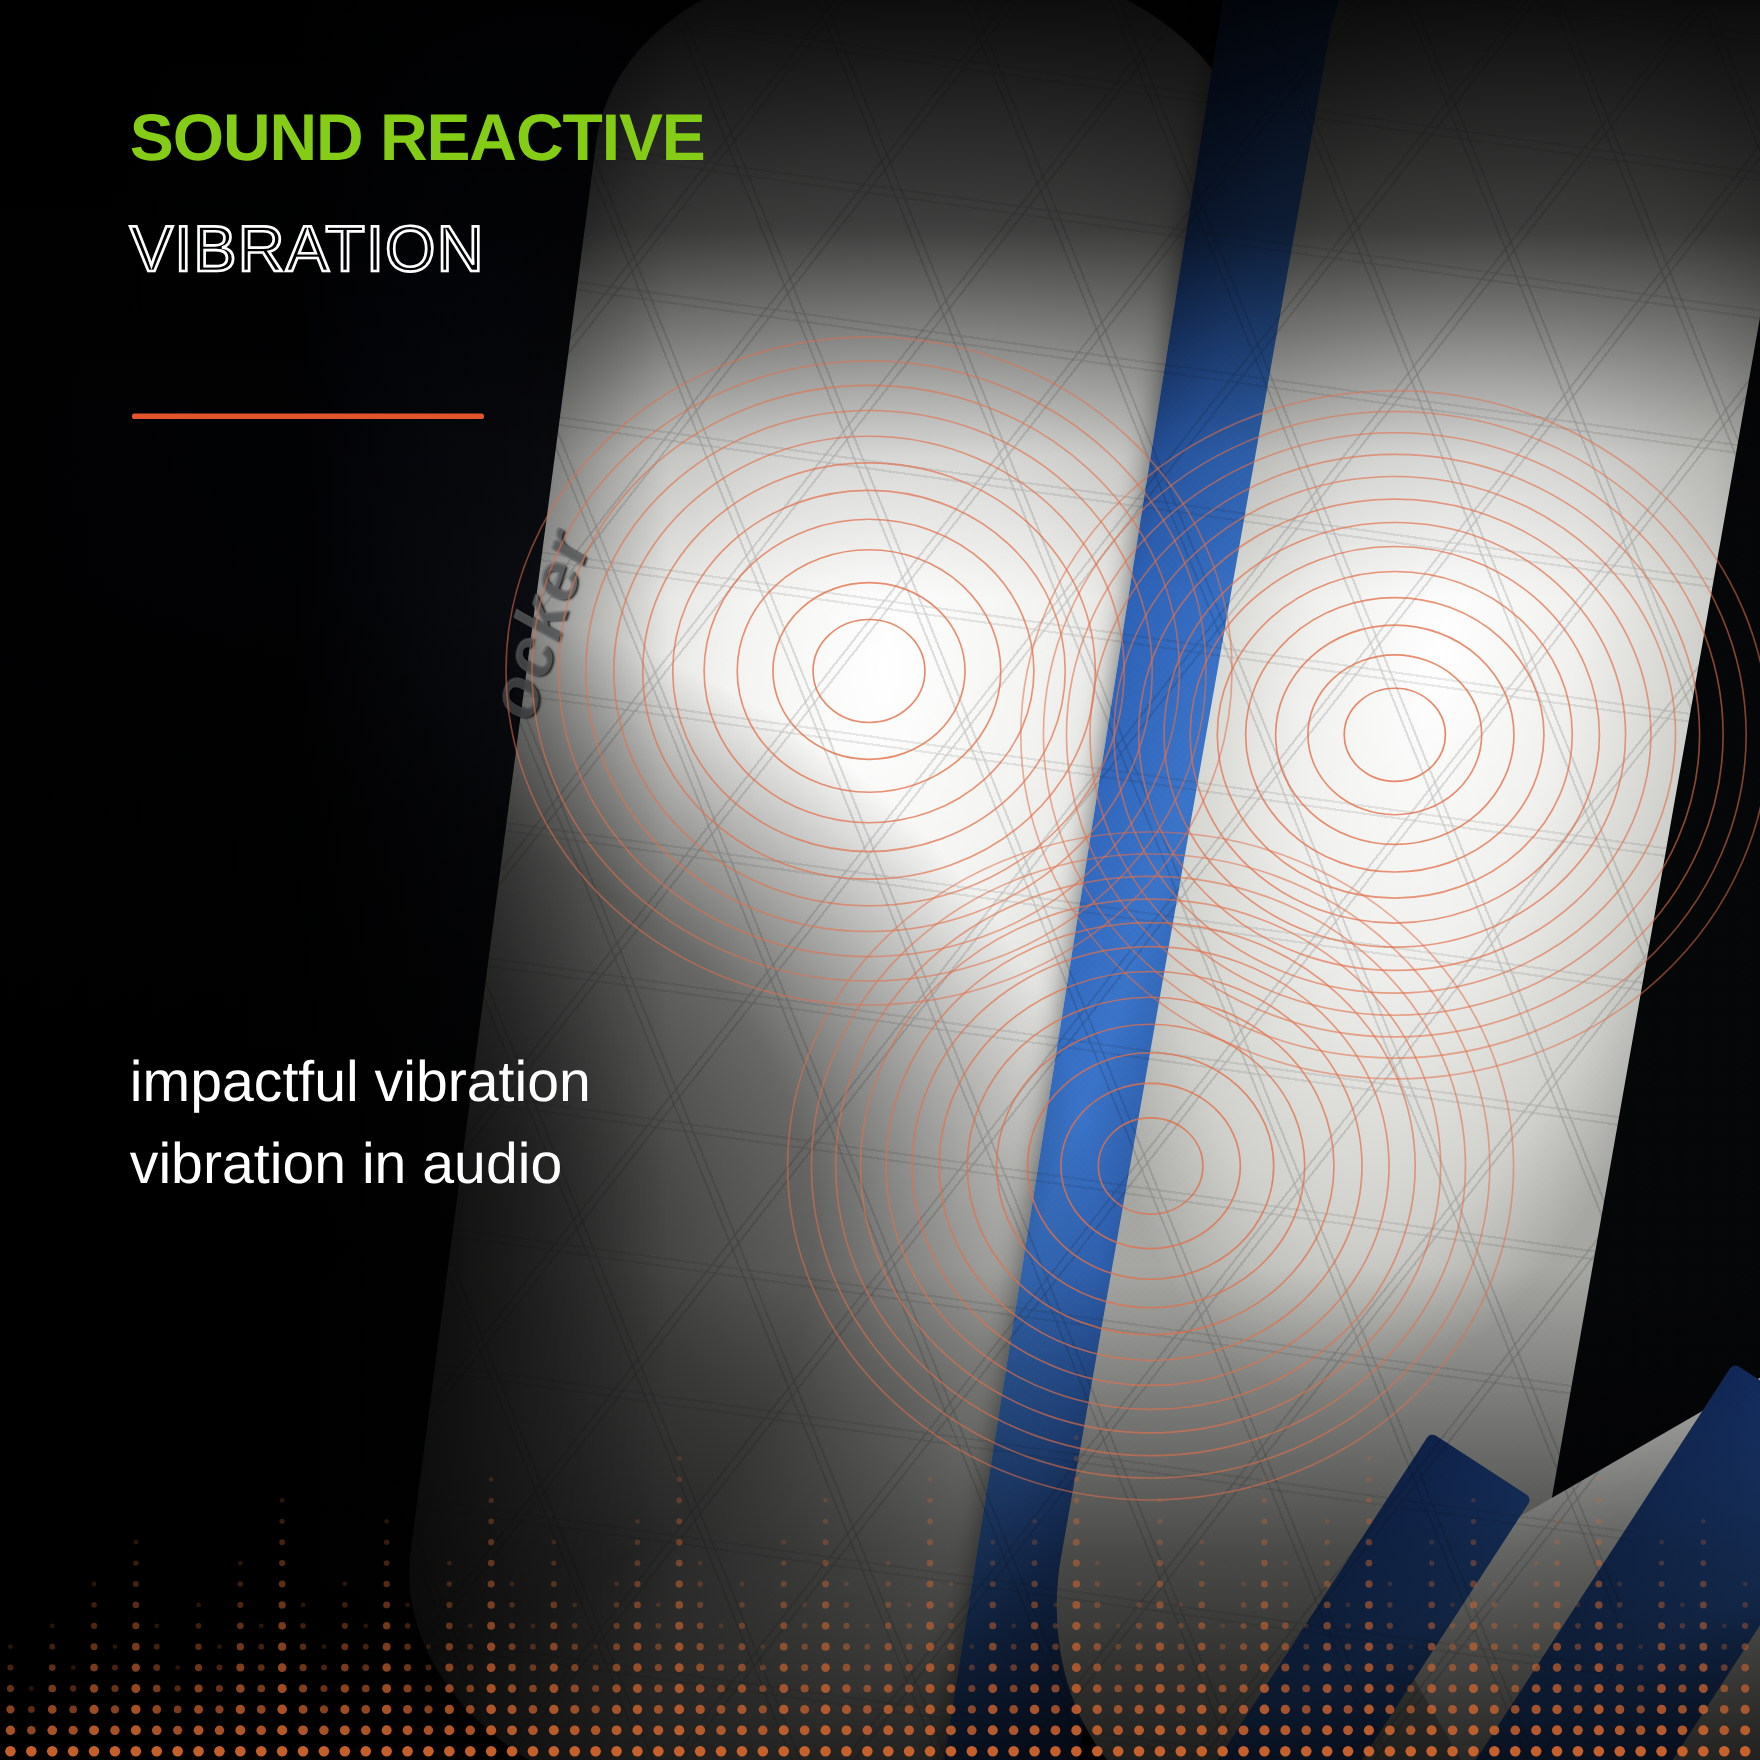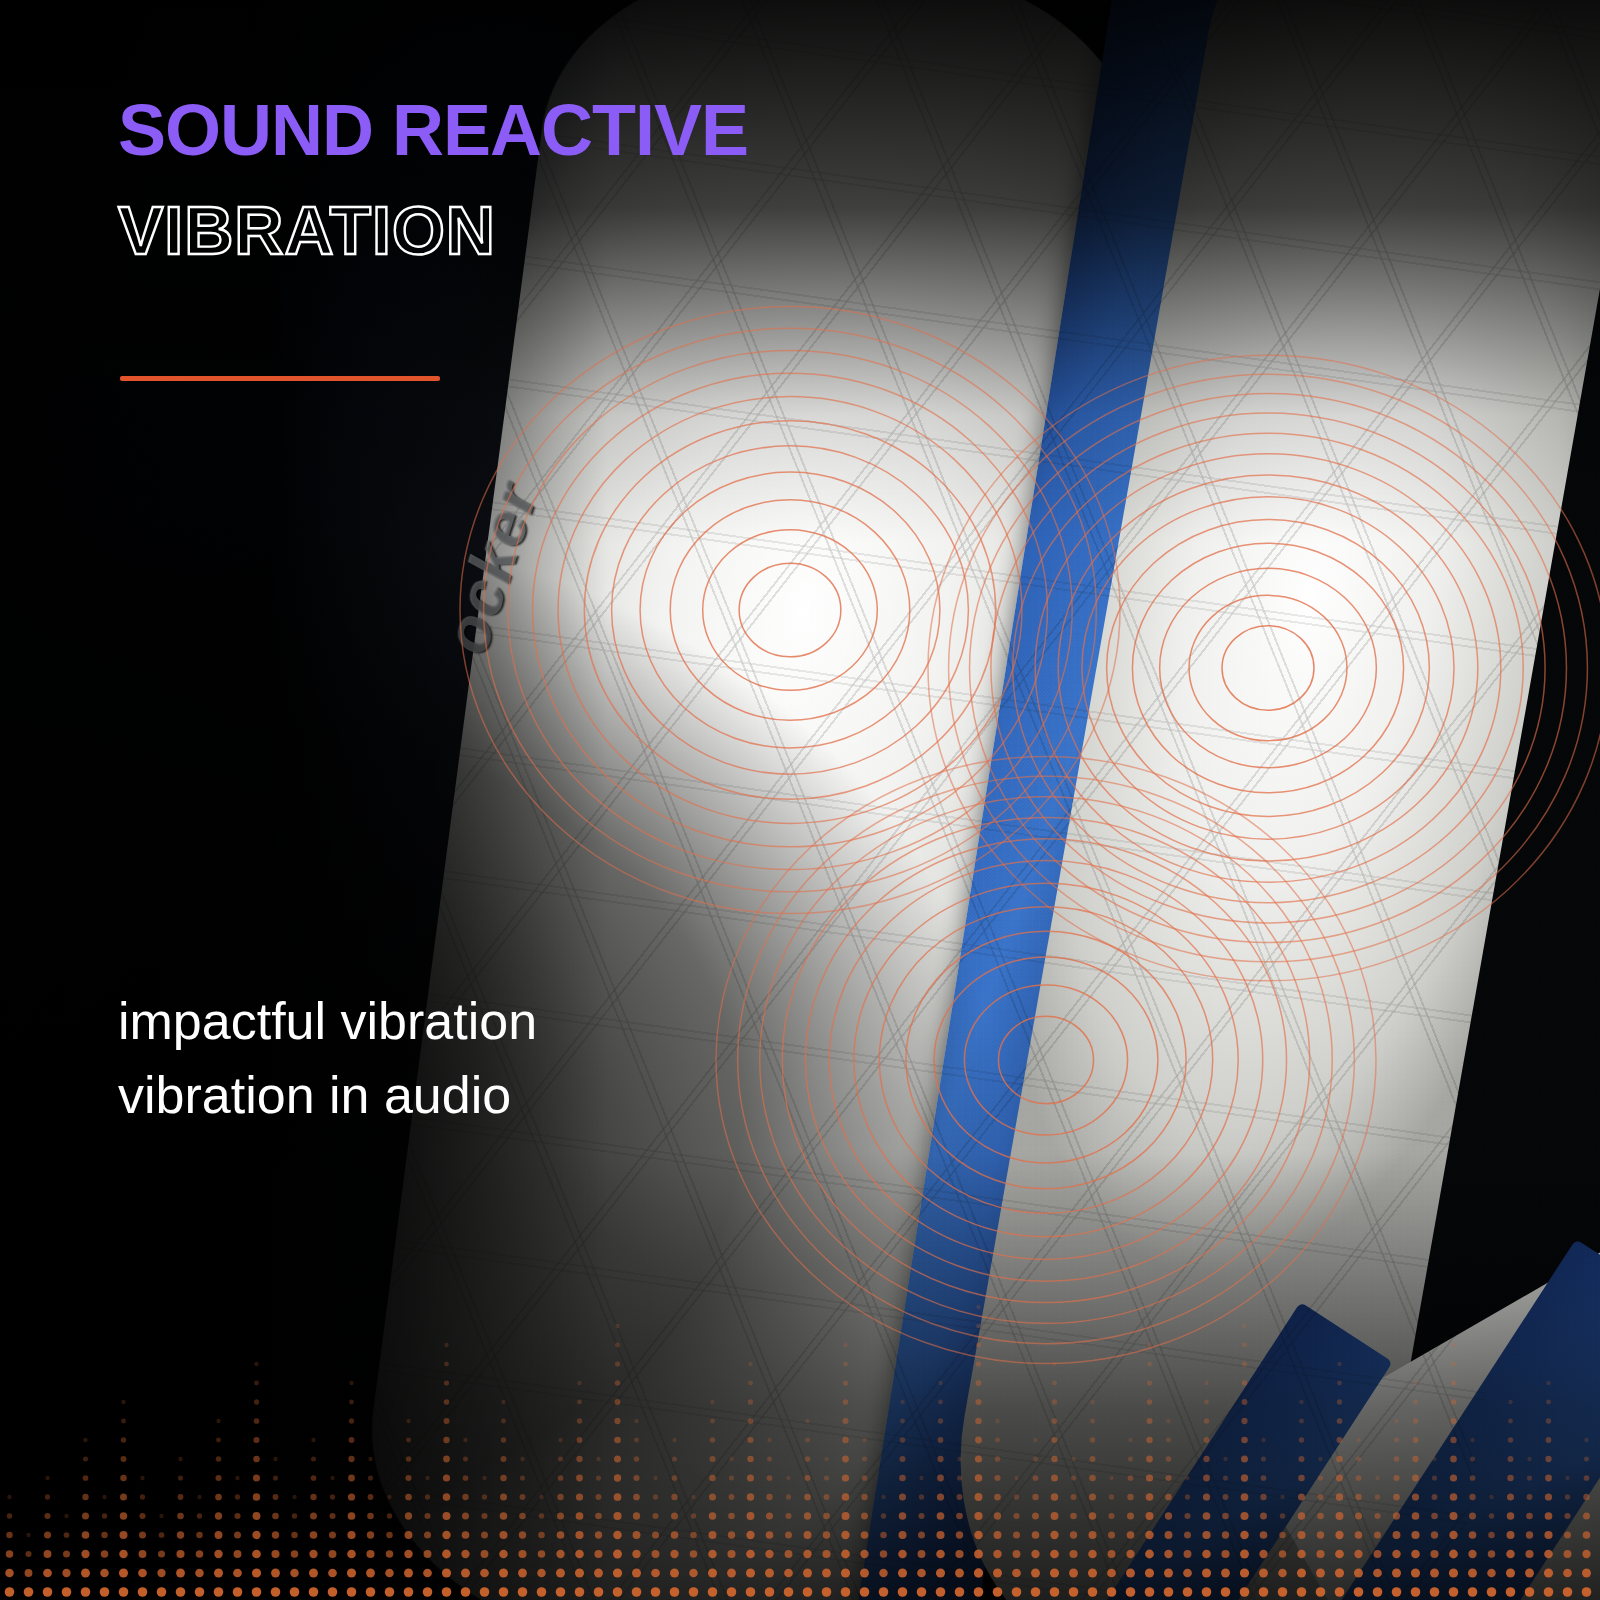--- a/index.html
+++ b/index.html
@@ -109,35 +109,35 @@
     text-shadow:0 2px 2px rgba(0,0,0,.75), 0 -1px 1px rgba(255,255,255,.16);
     white-space:nowrap;
   }
 
   
   .eq{position:absolute;left:0;bottom:0;width:1600px;height:340px;pointer-events:none;}
 
   
   .headline{
     position:absolute;left:118px;top:96px;
-    font-size:72px;font-weight:700;letter-spacing:-1px;line-height:.96;
-    color:#8b5cf6;
+    font-size:60px;font-weight:700;letter-spacing:-1px;line-height:.96;
+    color:#84cc16;
   }
   .headline-outline{
     position:absolute;left:118px;top:198px;
-    font-size:68px;font-weight:700;letter-spacing:1px;line-height:.96;
+    font-size:59px;font-weight:400;letter-spacing:1px;line-height:.96;
     color:transparent;
     -webkit-text-stroke:2.4px #ffffff;
   }
   .rule{
     position:absolute;left:120px;top:376px;width:320px;height:5px;
     border-radius:2px;
   }
   .body-copy{
-    position:absolute;left:118px;top:985px;width:600px;
+    position:absolute;left:118px;top:948px;width:600px;
     font-size:52px;font-weight:400;line-height:1.42;color:#fff;
   }
   .body-copy .ln{display:block;}
 </style>
 </head>
 <body>
 
 <div id="stage">
 
   <div class="layer photo-base"></div>

